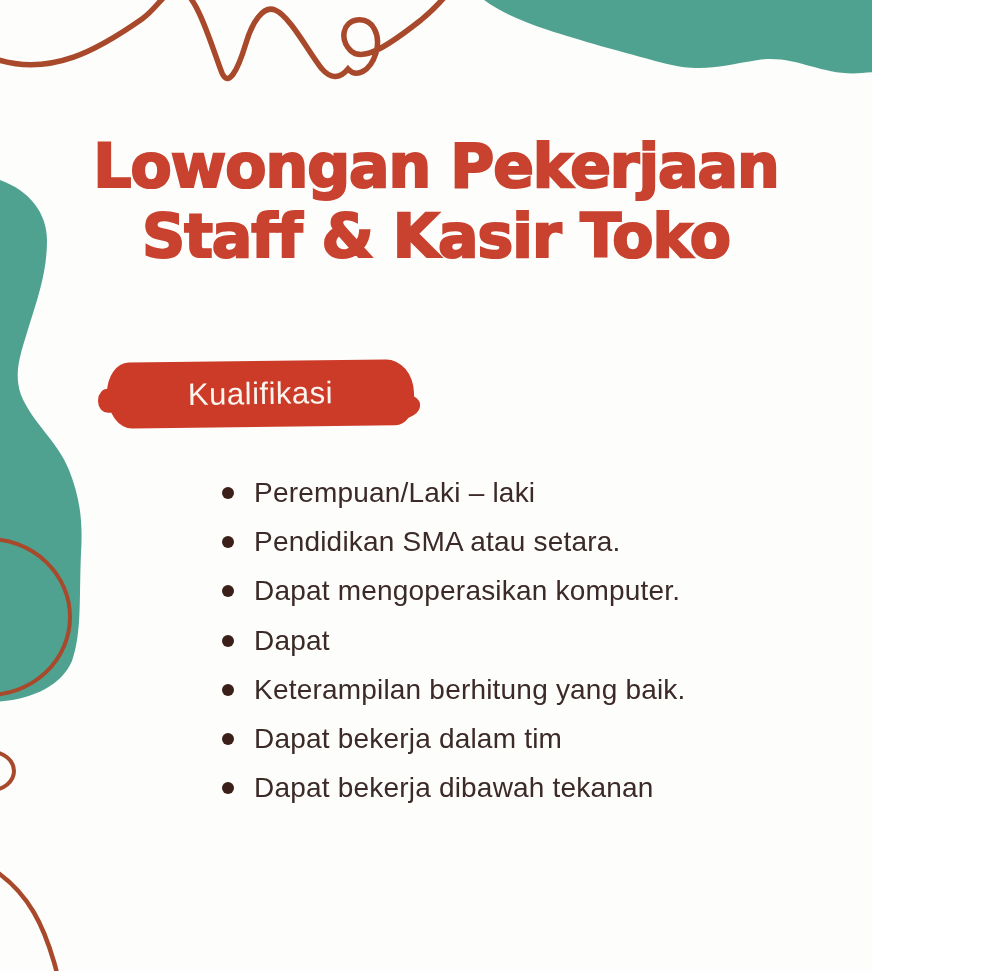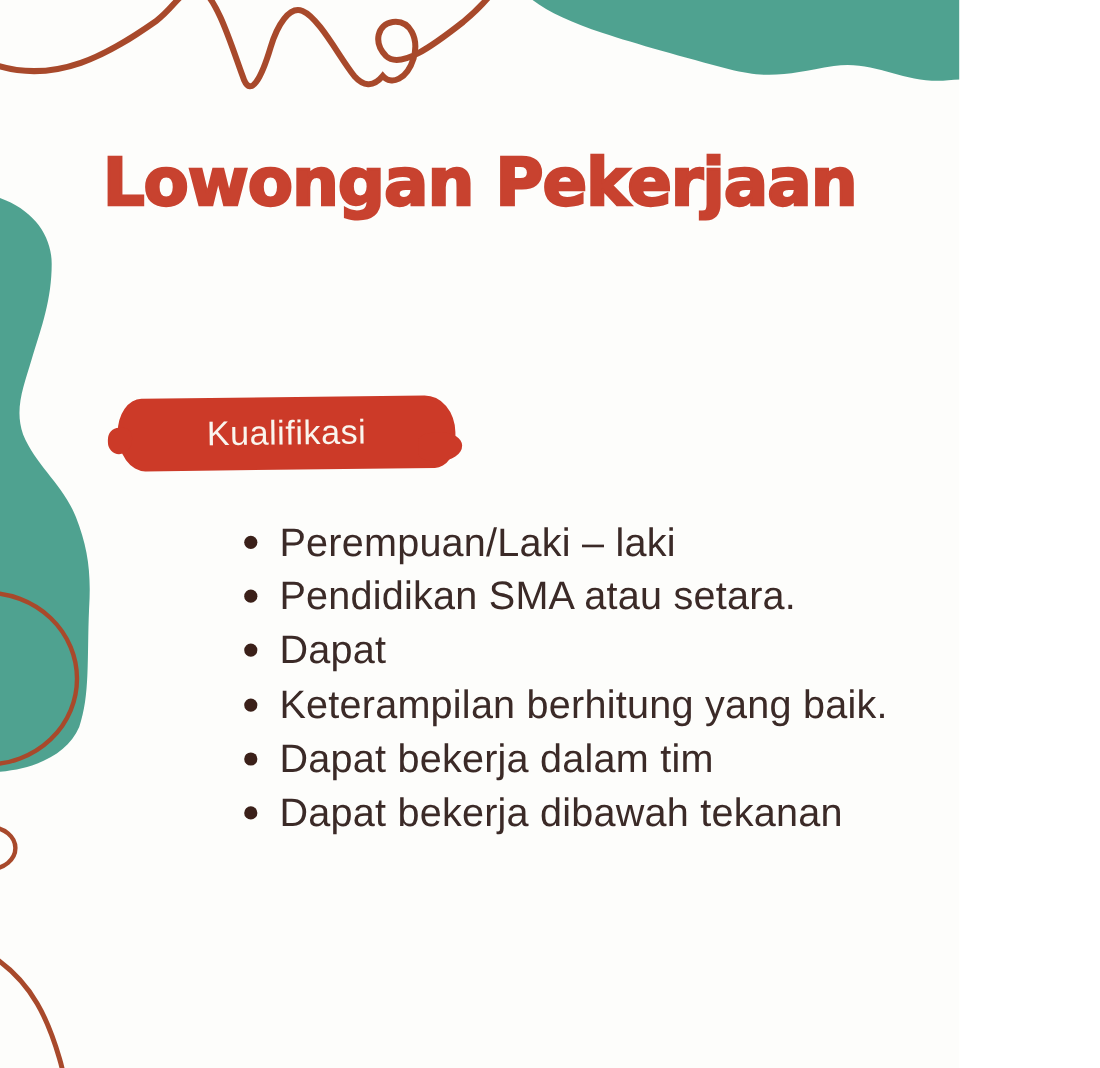--- a/index.html
+++ b/index.html
@@ -47,21 +47,21 @@
   .banner span{
     position:relative;z-index:1;
     color:#FAF5EE;font-size:31px;letter-spacing:0.5px;
   }
   .quals{
     position:absolute;left:222px;top:468px;
     list-style:none;
   }
   .quals li{
     display:flex;align-items:center;height:49.3px;
-    font-size:36px;color:var(--text-dark,#3B2A27);
+    font-size:28px;color:var(--text-dark,#3B2A27);
     letter-spacing:0.2px;
   }
   .dot{
     flex:none;width:12px;height:12px;border-radius:50%;
     background:var(--dot,#3B2019);margin-right:20px;
   }
 </style>
 </head>
 <body>
 
@@ -101,34 +101,39 @@
 
     <ellipse cx="-12" cy="617" rx="82" ry="78" fill="none" stroke="var(--brick,#A8492B)" stroke-width="4"></ellipse>
 
     <ellipse cx="-9" cy="771" rx="23" ry="19" fill="none" stroke="var(--brick,#A8492B)" stroke-width="4"></ellipse>
 
     <path d="M -6,870 C 30,894 44,928 54,962 C 57,972 58,978 59,986" fill="none" stroke="var(--brick,#A8492B)" stroke-width="4.5" stroke-linecap="round"></path>
   </svg>
 
   <div class="title">
     <div>Lowongan Pekerjaan</div>
+    <div>Staff &amp; Kasir Toko</div>
   </div>
 
   <div class="banner">
     <span>Kualifikasi</span>
   </div>
 
   <ul class="quals">
     <li>
       <span class="dot"></span>
       <span>Perempuan/Laki – laki</span>
     </li>
     <li>
       <span class="dot"></span>
       <span>Pendidikan SMA atau setara.</span>
+    </li>
+    <li>
+      <span class="dot"></span>
+      <span>Dapat mengoperasikan komputer.</span>
     </li>
     <li>
       <span class="dot"></span>
       <span>Dapat</span>
     </li>
     <li>
       <span class="dot"></span>
       <span>Keterampilan berhitung yang baik.</span>
     </li>
     <li>

